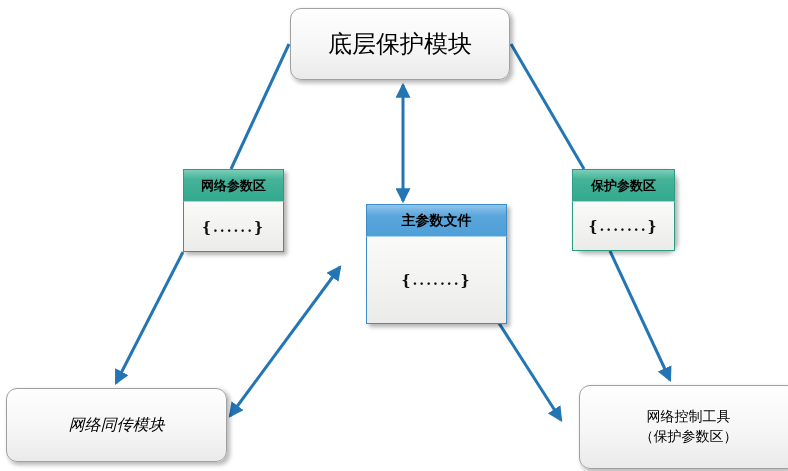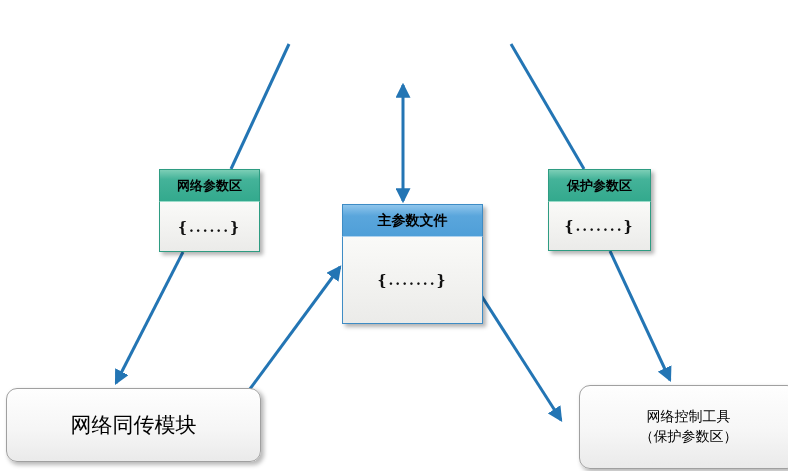--- a/index.html
+++ b/index.html
@@ -14,29 +14,29 @@
     border-radius:11px;
     background:linear-gradient(180deg,#fefefe 0%,#f6f6f6 55%,#eaeaea 100%);
     box-shadow:2.5px 2.5px 4px rgba(0,0,0,.28);
     display:flex;align-items:center;justify-content:center;
     color:#000;
     font-family:"DejaVu Serif","Liberation Serif",serif;
     box-sizing:border-box;
     text-align:center;
   }
   #top-box{left:290px;top:8px;width:220px;height:72px;font-size:24px;}
-  #bottom-left-box{left:6px;top:388px;width:255px;height:74px;font-size:21px;}
+  #bottom-left-box{left:6px;top:388px;width:221px;height:74px;font-size:16px;font-style:italic;}
   #bottom-right-box{left:563px;top:385px;width:219px;height:84px;font-size:14px;line-height:1.4;margin-left:16px;}
 
   
   .param-node{
     position:absolute;
     box-shadow:2.5px 2.5px 4px rgba(0,0,0,.3);
     box-sizing:border-box;
-    display:flex;flex-direction:column;
+    display:flex;flex-direction:column;margin-left:24px;
   }
   .param-node .hdr{
     display:flex;align-items:center;justify-content:center;
     font-weight:bold;color:#000;
     box-sizing:border-box;
   }
   .param-node .bdy{
     flex:1;display:flex;align-items:center;justify-content:center;
     background:linear-gradient(180deg,#fafaf8 0%,#ebebe9 100%);
     font-family:"DejaVu Serif","Liberation Serif",serif;
@@ -51,21 +51,21 @@
   }
   .green .bdy{border:1px solid #2e9c82;border-top:none;font-size:14px;}
   .blue .hdr{
     background:linear-gradient(180deg,#8fc5ec 0%,#5aa6dc 35%,#4f9fd8 100%);
     border:1px solid #3e8cc5;border-bottom:1px solid #aed2ee;
     height:33px;font-size:14px;
   }
   .blue .bdy{border:1px solid #3e8cc5;border-top:none;font-size:14px;}
 
   #left-param{left:159px;top:169px;width:101px;height:83px;}
-  #right-param{left:548px;top:169px;width:103px;height:82px;}
+  #right-param{left:548px;top:169px;width:103px;height:82px;border-radius:12px;}
   #center-param{left:342px;top:204px;width:141px;height:120px;}
 
   #connector-layer{position:absolute;left:0;top:0;width:788px;height:471px;pointer-events:none;}
   #connector-layer line{stroke:#2375b4;stroke-width:3;}
 </style>
 </head>
 <body>
 
 <div id="canvas">
 
@@ -77,20 +77,23 @@
     </defs>
     <line x1="289" y1="44" x2="231" y2="169"></line>
     <line x1="511" y1="44" x2="584" y2="169"></line>
     <line x1="403" y1="85" x2="403" y2="201" marker-start="url(#ah)" marker-end="url(#ah)"></line>
     <line x1="183" y1="252" x2="116" y2="383" marker-end="url(#ah)"></line>
     <line x1="610" y1="251" x2="670" y2="380" marker-end="url(#ah)"></line>
     <line x1="340" y1="267" x2="230" y2="416" marker-start="url(#ah)" marker-end="url(#ah)"></line>
     <line x1="463" y1="267" x2="561" y2="420" marker-start="url(#ah)" marker-end="url(#ah)"></line>
   </svg>
 
+  <div id="top-box" class="rounded-node">
+    <span>底层保护模块</span>
+  </div>
 
   <div id="left-param" class="param-node green">
     <div class="hdr">网络参数区</div>
     <div class="bdy">{......}</div>
   </div>
 
   <div id="right-param" class="param-node green">
     <div class="hdr">保护参数区</div>
     <div class="bdy">{.......}</div>
   </div>

